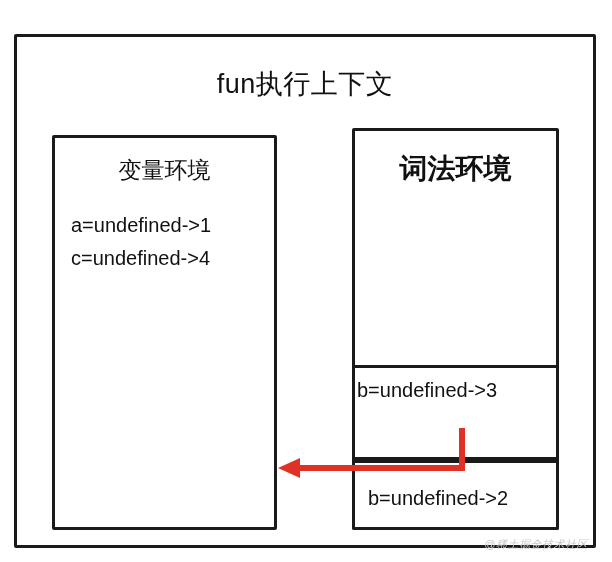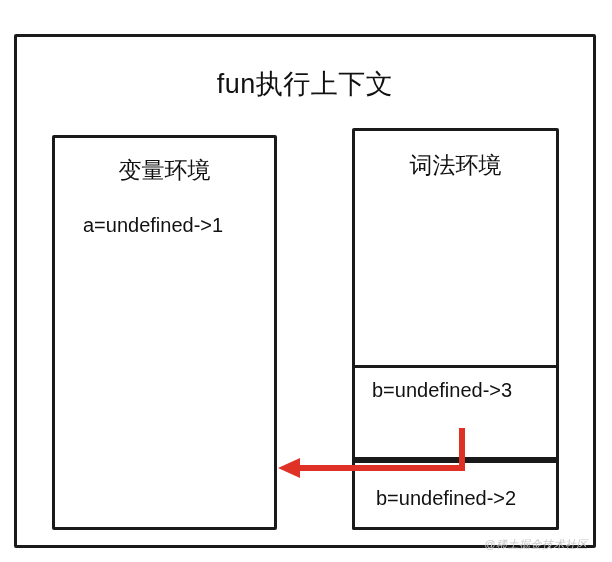--- a/index.html
+++ b/index.html
@@ -56,70 +56,71 @@
     width: 225px;
     text-align: center;
     font-size: 23px;
     color: #111111;
   }
   #var-env-lines {
     position: absolute;
     left: 52px;
     top: 209px;
     width: 225px;
-    padding-left: 31px;
+    padding-left: 19px;
     box-sizing: border-box;
     font-size: 20px;
     color: #111111;
     line-height: 33px;
   }
   #lex-env-box {
     left: 352px;
     top: 128px;
     width: 207px;
     height: 402px;
   }
   #lex-env-title {
     position: absolute;
     left: 352px;
     top: 150px;
     width: 207px;
     text-align: center;
-    font-size: 23px;
+    font-size: 28px;
     color: #111111;
+    font-weight: bold;
   }
   #lex-cell-1 {
     left: 352px;
     top: 365px;
     width: 207px;
     height: 95px;
   }
   #lex-cell-1-lines {
     position: absolute;
     left: 352px;
     top: 374px;
     width: 207px;
-    padding-left: 20px;
+    padding-left: 5px;
     box-sizing: border-box;
     font-size: 20px;
     color: #111111;
     line-height: 33px;
   }
   #lex-cell-2 {
     left: 352px;
     top: 460px;
     width: 207px;
     height: 70px;
   }
   #lex-cell-2-lines {
     position: absolute;
     left: 352px;
     top: 482px;
     width: 207px;
-    padding-left: 24px;
+    padding-left: 16px;
     box-sizing: border-box;
     font-size: 20px;
     color: #111111;
     line-height: 33px;
   }
   #arrow-svg {
     position: absolute;
     left: 270px;
     top: 410px;
     width: 210px;
@@ -140,20 +141,21 @@
 
 <div id="canvas">
 
   <div class="box" id="outer-box"></div>
   <div id="outer-title">fun执行上下文</div>
 
   <div class="box" id="var-env-box"></div>
   <div id="var-env-title">变量环境</div>
   <div id="var-env-lines">
     <div>a=undefined-&gt;1</div>
+    <div>c=undefined-&gt;4</div>
   </div>
 
   <div class="box" id="lex-env-box"></div>
   <div id="lex-env-title">词法环境</div>
 
   <div class="box" id="lex-cell-1"></div>
   <div id="lex-cell-1-lines">
     <div>b=undefined-&gt;3</div>
   </div>
 

